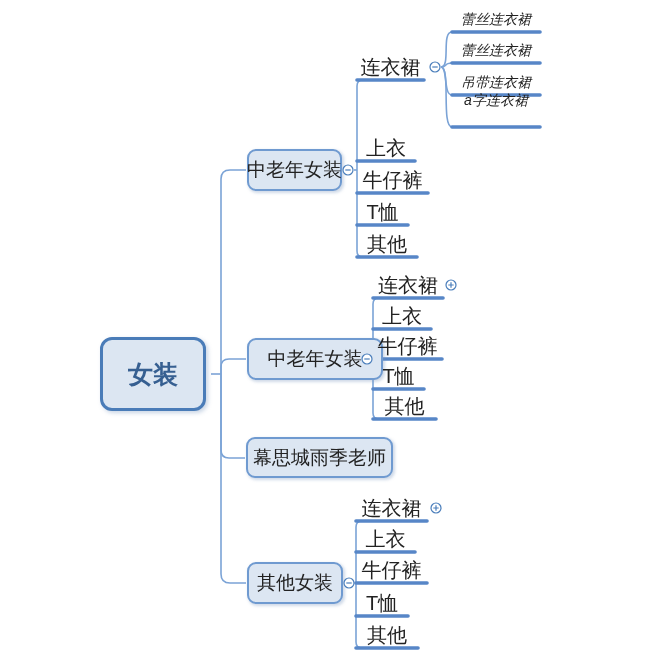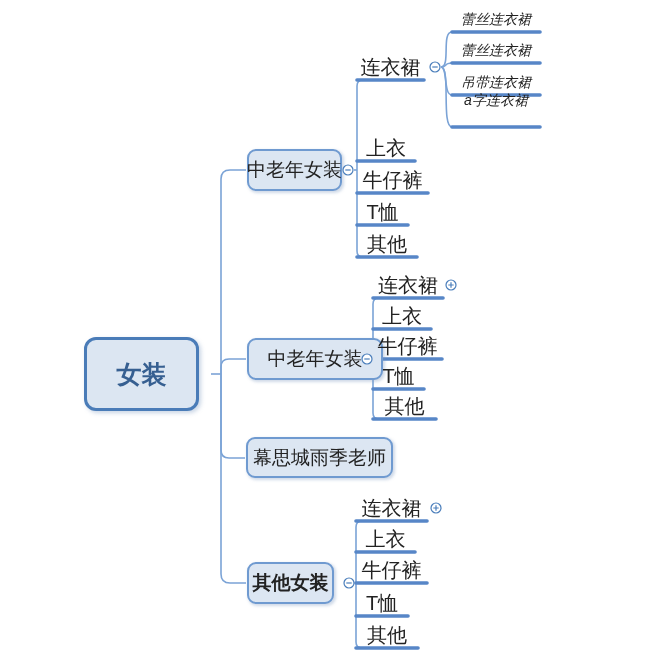--- a/index.html
+++ b/index.html
@@ -73,34 +73,34 @@
     <line class="uline" x1="373" y1="389" x2="424" y2="389"></line>
     <line class="uline" x1="373" y1="419" x2="436" y2="419"></line>
 
     <line class="uline" x1="356" y1="521" x2="427" y2="521"></line>
     <line class="uline" x1="356" y1="552" x2="415" y2="552"></line>
     <line class="uline" x1="356" y1="583" x2="427" y2="583"></line>
     <line class="uline" x1="356" y1="616" x2="408" y2="616"></line>
     <line class="uline" x1="356" y1="648" x2="418" y2="648"></line>
   </svg>
 
-  <div class="node root" style="left:84px;top:337px;width:115px;height:74px;">
+  <div class="node root" style="left:100px;top:337px;width:106px;height:74px;">
     <span>女装</span>
   </div>
 
   <div class="node" style="left:247px;top:149px;width:95px;height:42px;">
     <span>中老年女装</span>
   </div>
   <div class="node" style="left:247px;top:338px;width:136px;height:42px;">
     <span>中老年女装</span>
   </div>
   <div class="node" style="left:246px;top:437px;width:147px;height:41px;">
     <span>幕思城雨季老师</span>
   </div>
-  <div class="node" style="left:247px;top:562px;width:87px;height:42px;font-weight:bold;">
+  <div class="node" style="left:247px;top:562px;width:96px;height:42px;">
     <span>其他女装</span>
   </div>
 
   <span class="expander" style="left:342px;top:164px;">
     <svg width="12" height="12">
         <circle cx="6" cy="6" r="5" fill="#ffffff" stroke="#4a7ebb" stroke-width="1.2"></circle>
         <path d="M3.3 6 H8.7" stroke="#4a7ebb" stroke-width="1.2"></path>
       </svg>
   </span>
   <span class="expander" style="left:429px;top:61px;">

